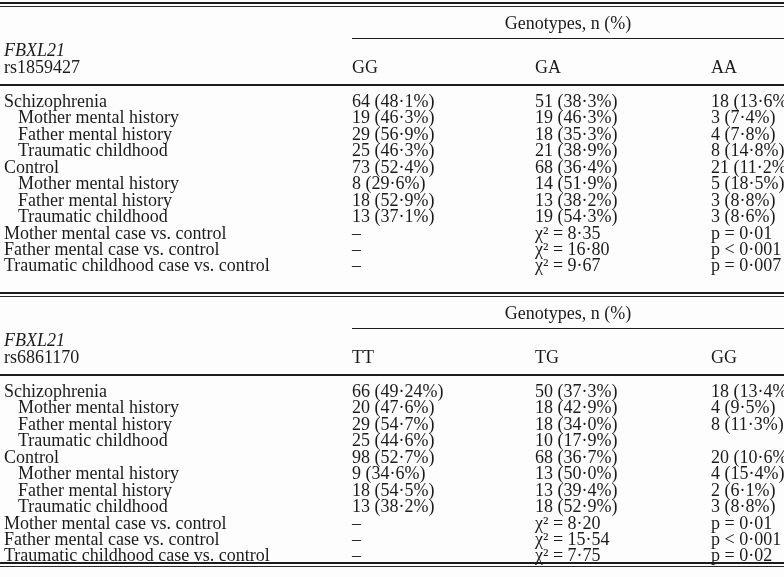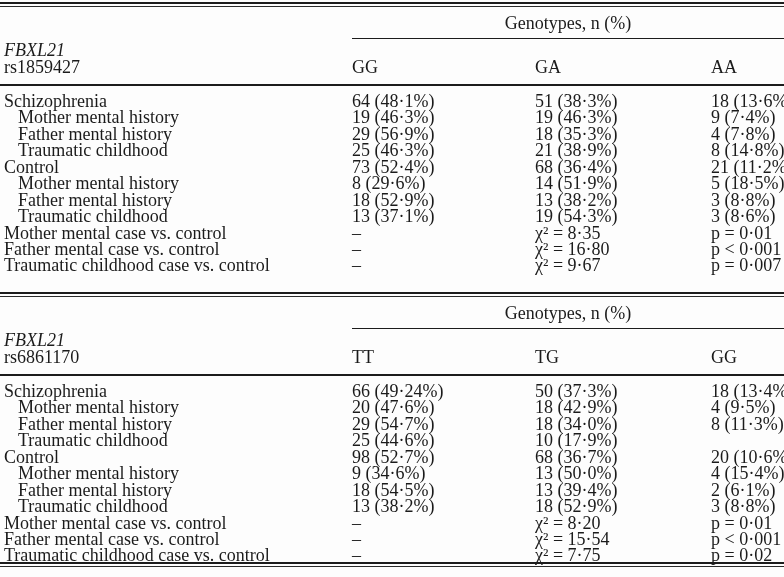--- a/index.html
+++ b/index.html
@@ -119,21 +119,21 @@
       <div class="tr">
         <div class="td label">Schizophrenia</div>
         <div class="td">64 (48·1%)</div>
         <div class="td">51 (38·3%)</div>
         <div class="td">18 (13·6%)</div>
       </div>
       <div class="tr">
         <div class="td label ind">Mother mental history</div>
         <div class="td">19 (46·3%)</div>
         <div class="td">19 (46·3%)</div>
-        <div class="td">9 (7·4%)</div>
+        <div class="td">3 (7·4%)</div>
       </div>
       <div class="tr">
         <div class="td label ind">Father mental history</div>
         <div class="td">29 (56·9%)</div>
         <div class="td">18 (35·3%)</div>
         <div class="td">4 (7·8%)</div>
       </div>
       <div class="tr">
         <div class="td label ind">Traumatic childhood</div>
         <div class="td">25 (46·3%)</div>

